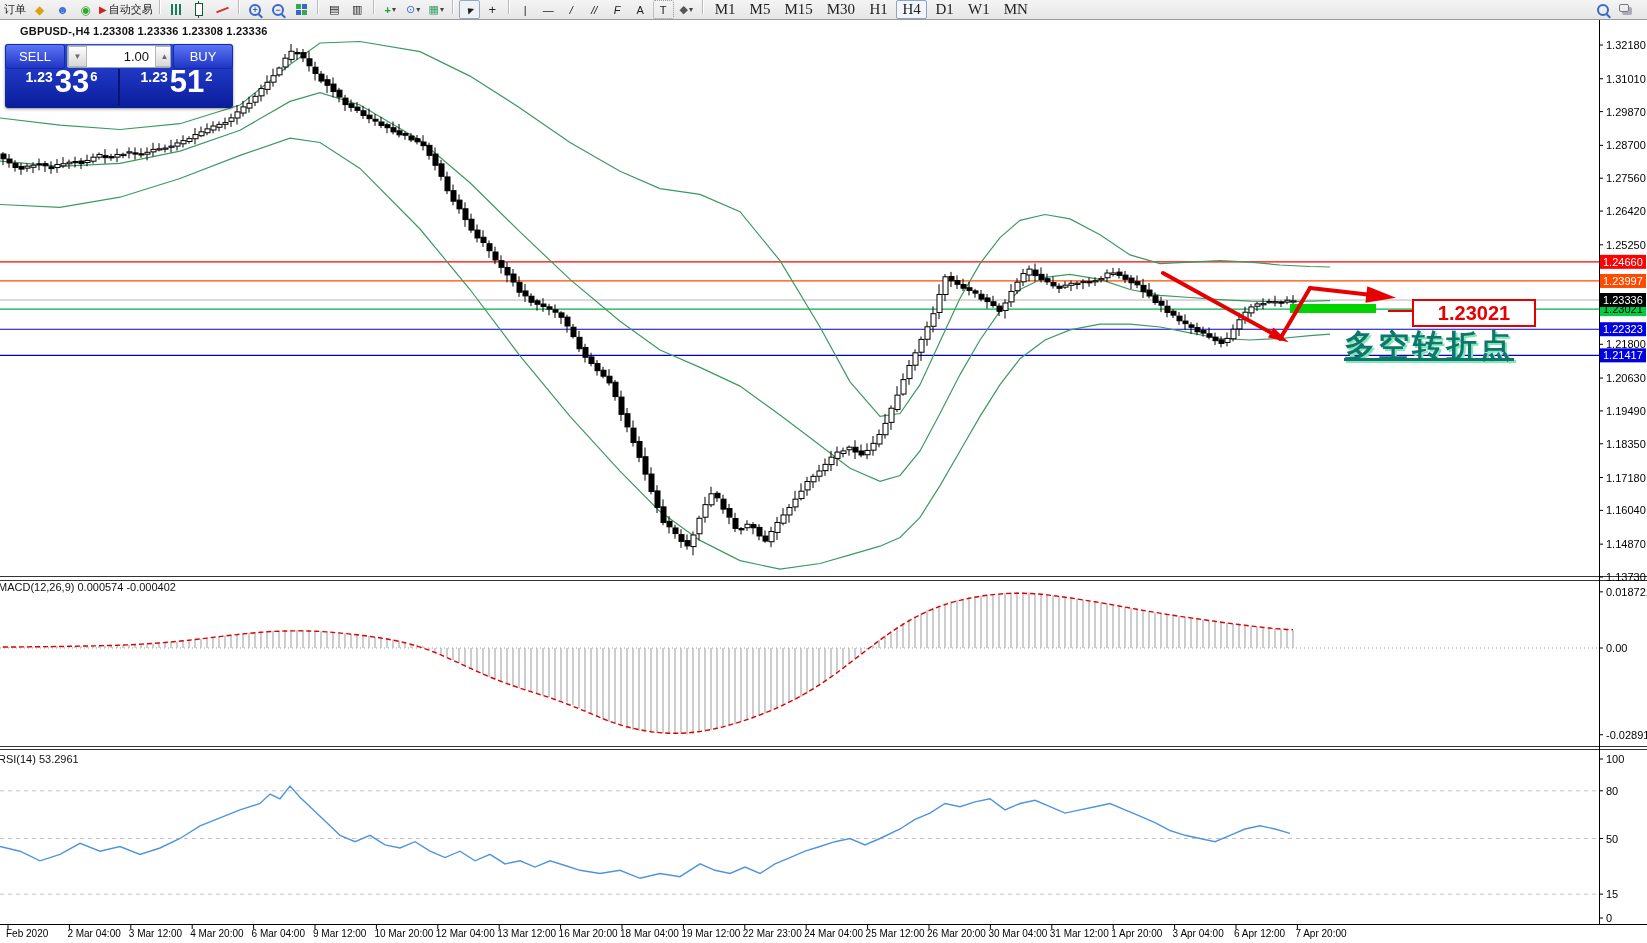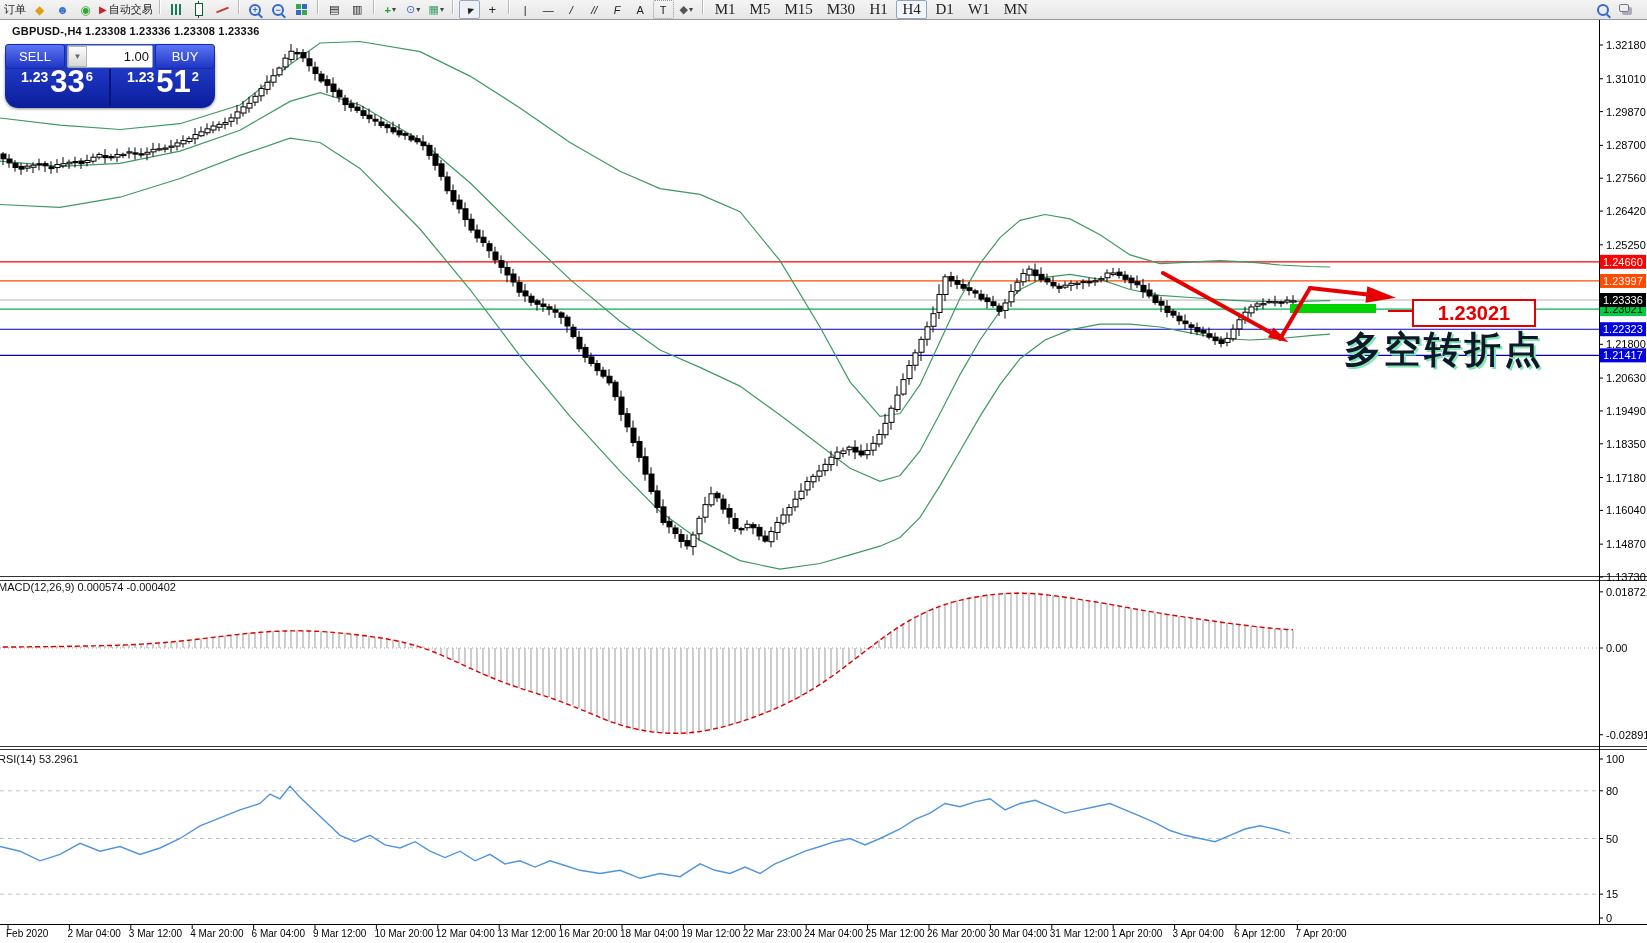--- a/index.html
+++ b/index.html
@@ -26,46 +26,46 @@
   .lens{width:8px;height:8px;border:2px solid #3668c8;border-radius:50%;position:relative;font-size:9px;font-weight:bold;color:#3668c8;display:flex;align-items:center;justify-content:center;}
   .lens:after{content:"";position:absolute;left:7px;top:9px;width:5px;height:2px;background:#3668c8;transform:rotate(45deg);}
   .i-tiles{width:5px;height:5px;background:#35a853;box-shadow:6px 0 0 #3668c8,0 6px 0 #3668c8,6px 6px 0 #35a853;margin:0 7px 6px 1px;}
   .i-cursor{width:0;height:0;border-left:5px solid #222;border-top:4px solid transparent;border-bottom:4px solid transparent;transform:rotate(-135deg);}
   .ti.pressed{border:1px solid #9aa8bc;background:#eef1f6;}
   .i-chat{width:8px;height:6px;border:1px solid #778;border-radius:2px;box-shadow:3px 3px 0 #aab;margin:0 4px 3px 0;}
 
   
   #chart-region{position:absolute;left:0;top:20px;width:1647px;height:923px;background:#fff;}
   #chart-svg{position:absolute;left:0;top:0;z-index:10;}
-  #symbol-bar{position:absolute;left:12px;top:5px;font-size:11px;font-weight:600;color:#111;z-index:20;letter-spacing:.2px;}
+  #symbol-bar{position:absolute;left:20px;top:5px;font-size:11px;font-weight:600;color:#111;z-index:20;letter-spacing:.2px;}
   #macd-label{position:absolute;left:-2px;top:561px;font-size:11px;color:#111;z-index:20;}
   #rsi-label{position:absolute;left:-2px;top:733px;font-size:11px;color:#111;z-index:20;}
 
   
-  #trade-panel{position:absolute;left:5px;top:24px;width:210px;height:64px;z-index:30;color:#fff;
-               background:linear-gradient(#2e49dd,#0a1d9b);border-radius:13px;box-shadow:0 1px 3px rgba(0,0,0,.45);}
+  #trade-panel{position:absolute;left:5px;top:24px;width:228px;height:64px;z-index:30;color:#fff;
+               background:linear-gradient(#2e49dd,#0a1d9b);border-radius:3px;box-shadow:0 1px 3px rgba(0,0,0,.45);}
   .tp-top{display:flex;height:25px;align-items:stretch;}
   .tp-btn{flex:0 0 60px;background:linear-gradient(#5b75f5,#1f35c5);border:1px solid #142aa8;color:#fff;
           font-size:13px;border-radius:3px;cursor:pointer;padding:0;}
   .tp-vol{flex:1;display:flex;align-items:stretch;background:#fff;margin:1px 2px;border-radius:2px;overflow:hidden;border:1px solid #9aa;}
   .tp-spin{flex:0 0 17px;background:linear-gradient(#fdfdfd,#d8d8d8);border:1px solid #b5b5b5;color:#667;
            font-size:8px;display:flex;align-items:center;justify-content:center;cursor:pointer;}
-  .tp-input{flex:1;border:none;outline:none;text-align:right;font-size:13px;padding-right:14px;width:60px;color:#111;}
+  .tp-input{flex:1;border:none;outline:none;text-align:right;font-size:13px;padding-right:6px;width:60px;color:#111;}
   .tp-prices{display:flex;height:37px;}
   .tp-price{flex:1;display:flex;justify-content:center;padding-bottom:4px;}
   .tp-price .sm{font-size:14px;font-weight:bold;margin:0 2px 2px 0;}
   .tp-price .big{font-size:31px;font-weight:bold;line-height:.85;}
   .tp-price .sup{font-size:13px;font-weight:bold;margin:0 0 14px 1px;}
   .tp-div{width:2px;background:#081573;}
 
   
   #price-tag{position:absolute;left:1412px;top:279px;width:120px;height:24px;border:2px solid #e60000;background:#fff;
              color:#e60000;font-size:20px;font-weight:bold;display:flex;align-items:center;justify-content:center;z-index:25;}
-  #cn-note{position:absolute;left:1344px;top:305px;font-size:37px;font-weight:bold;color:#0f172a;z-index:25;
-           letter-spacing:3px;text-shadow:2px 2px 0 #7fe8b4;font-family:"DejaVu Sans",sans-serif;}
+  #cn-note{position:absolute;left:1344px;top:305px;font-size:31px;font-weight:bold;color:#0f766e;z-index:25;
+           letter-spacing:3px;text-shadow:2px 2px 0 #7fe8b4;font-family:"DejaVu Sans",sans-serif;text-decoration:underline;}
 </style>
 </head>
 <body>
 
 <div id="app">
 
   <div id="toolbar">
     <span class="ti">订单</span>
     <span class="ti glyph-gold">◆</span>
     <span class="ti glyph-person">☻</span>

